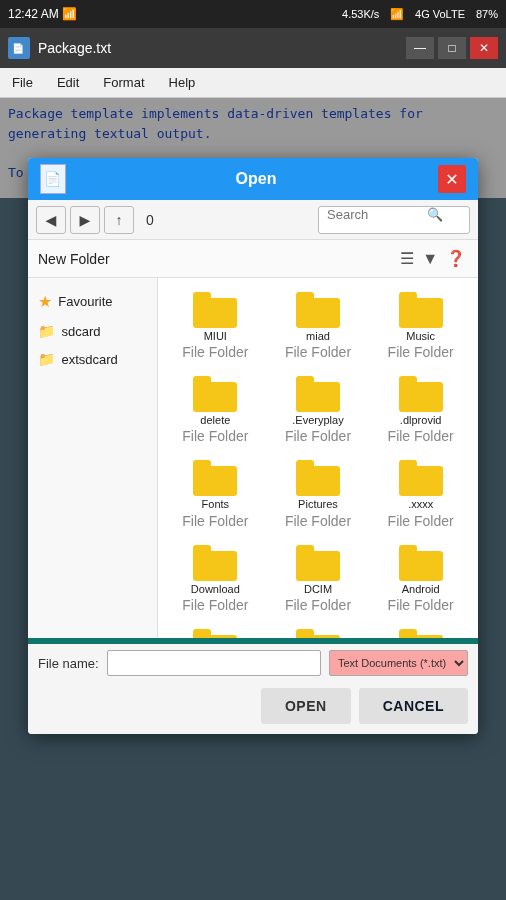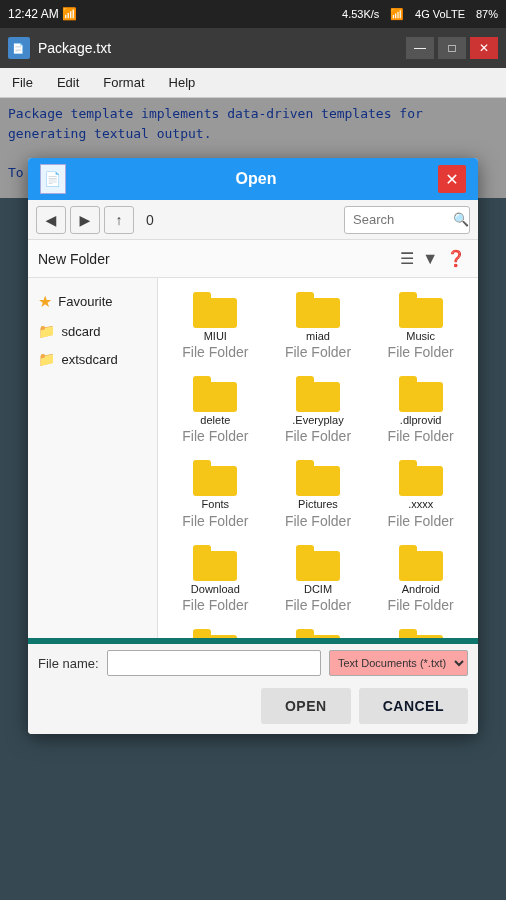--- a/index.html
+++ b/index.html
@@ -173,23 +173,23 @@
       color: #333;
       min-width: 20px;
     }
     .search-box {
       margin-left: auto;
       height: 28px;
       border: 1px solid #bbb;
       border-radius: 3px;
       padding: 0 8px;
       font-size: 13px;
-      width: 126px;
+      width: 152px;
       background: #fff;
-      display: flex; align-items: center;
+      display: flex; align-items: flex-start;
     }
     .search-input {
       border: none; outline: none;
       font-size: 13px;
       width: 100px;
       background: transparent;
     }
     .search-icon { color: #888; font-size: 13px; }
 
     

